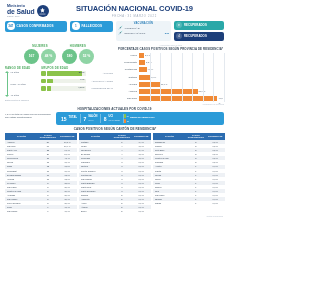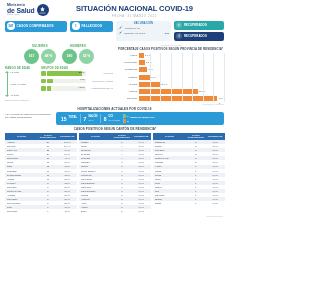--- a/index.html
+++ b/index.html
@@ -7,21 +7,21 @@
   body {
     font-family: "Liberation Sans", sans-serif;
     background:#ffffff;
     color:#3b4a5a;
     font-size:3px;
     -webkit-font-smoothing:antialiased;
   }
   .page { position:relative; width:230px; height:300px; background:#fff; padding:0; }
 
   
-  .header { display:flex; align-items:flex-start; padding:4px 6px 2px 7px; }
+  .header { display:flex; align-items:flex-end; padding:4px 6px 2px 7px; }
   .logo { display:flex; align-items:center; gap:2px; width:52px; flex:0 0 52px; }
   .logo-txt { line-height:1; }
   .logo-min { font-size:3.6px; color:#1d3f7a; letter-spacing:.1px; font-weight:700;}
   .logo-sal { font-size:6.8px; color:#1d3f7a; font-weight:700; letter-spacing:-.1px; line-height:1;}
   .logo-sub { font-size:1.9px; color:#7f8da0; letter-spacing:.2px; }
   .logo-seal {
     width:12px; height:12px; border-radius:50%;
     background:#1d3f7a; position:relative; flex:0 0 12px;
     display:flex; align-items:center; justify-content:center;
   }

